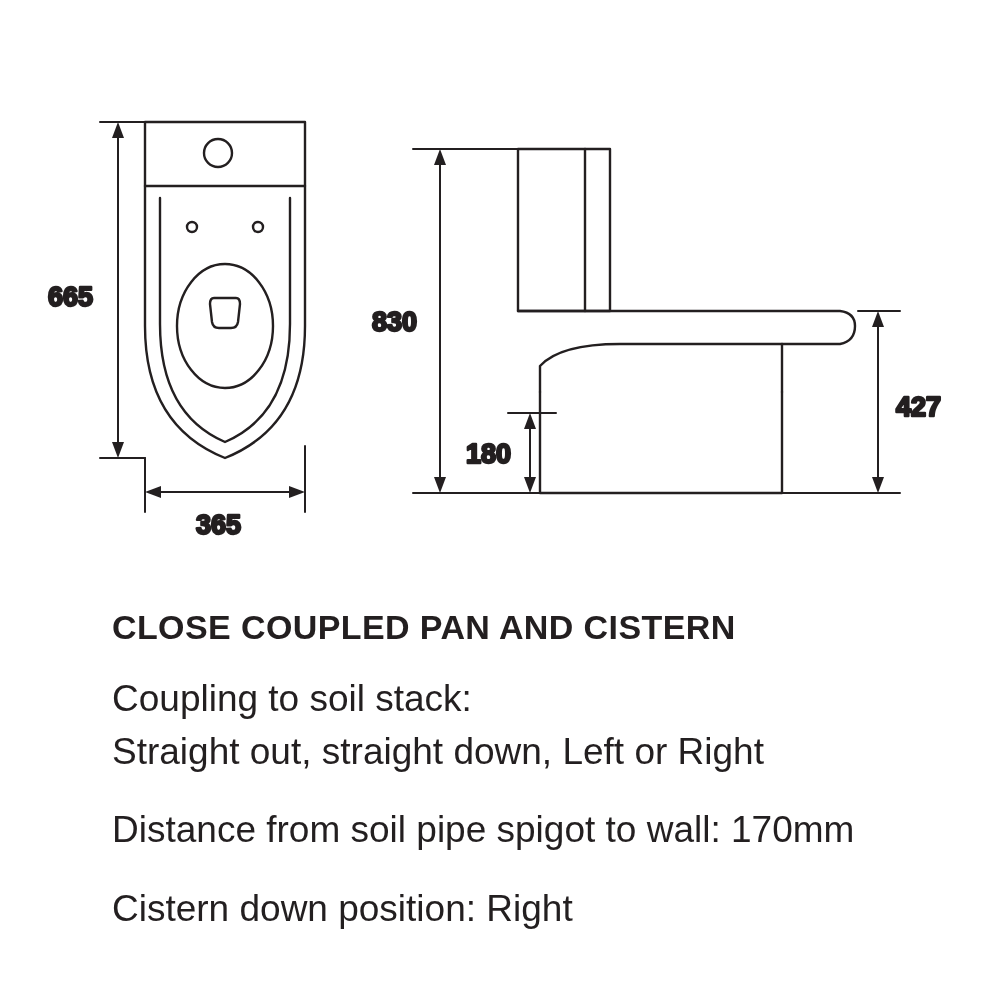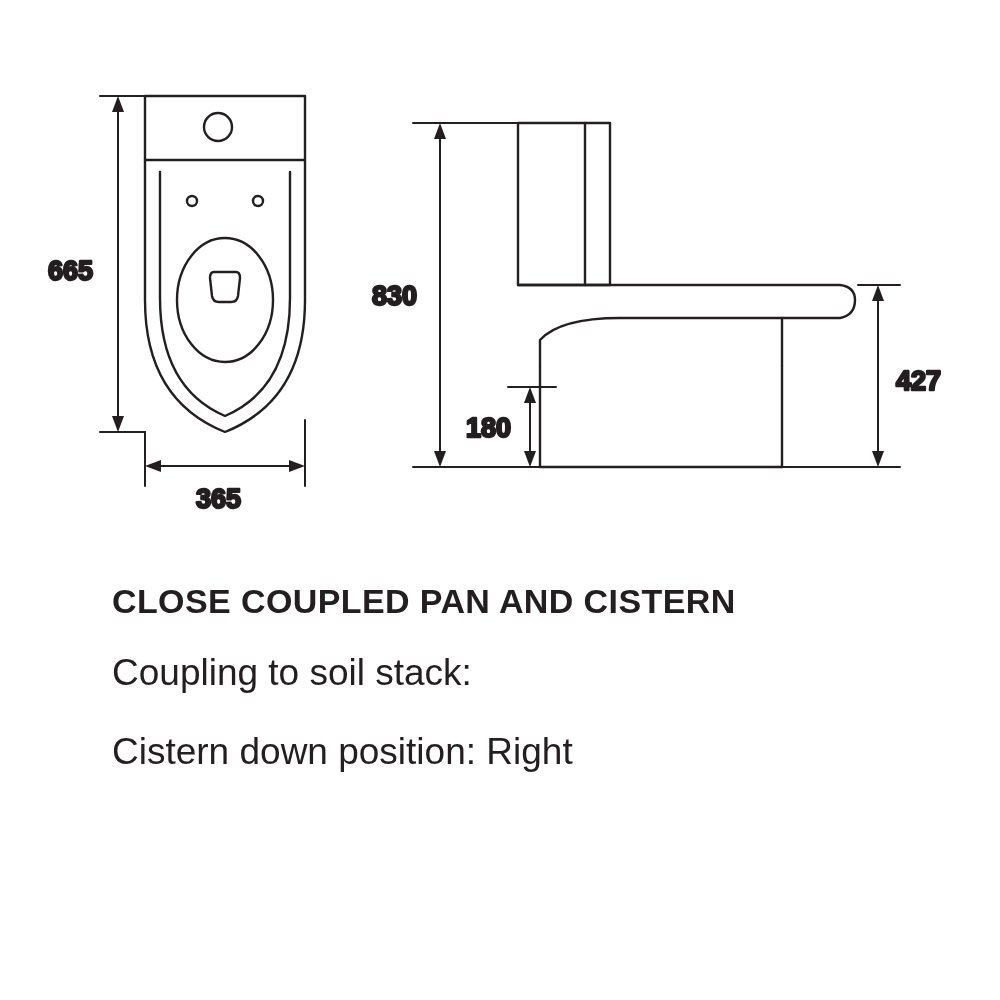--- a/index.html
+++ b/index.html
@@ -11,20 +11,21 @@
     width: 1000px;
     height: 1000px;
     font-family: "Liberation Sans", sans-serif;
     color: #231f20;
     position: relative;
     overflow: hidden;
   }
   #sheet {
     position: absolute;
     inset: 0;
+    margin-top: 26px;
   }
   svg.drawing {
     position: absolute;
     left: 0;
     top: 0;
     width: 1000px;
     height: 560px;
   }
   .dimtext {
     font-family: "Liberation Sans", sans-serif;
@@ -145,21 +146,25 @@
       <text class="dimtext" x="896" y="390">427</text>
 
     </g>
   </svg>
 
   <div class="spec">
     <h1 class="spec-title">CLOSE COUPLED PAN AND CISTERN</h1>
 
     <div class="spec-block">
       <div class="spec-line">Coupling to soil stack:</div>
+      <div class="spec-line">Straight out, straight down, Left or Right</div>
     </div>
 
+    <div class="spec-block">
+      <div class="spec-line">Distance from soil pipe spigot to wall: 170mm</div>
+    </div>
 
     <div class="spec-block">
       <div class="spec-line">Cistern down position: Right</div>
     </div>
   </div>
 
 </div>
 
 </body></html>

